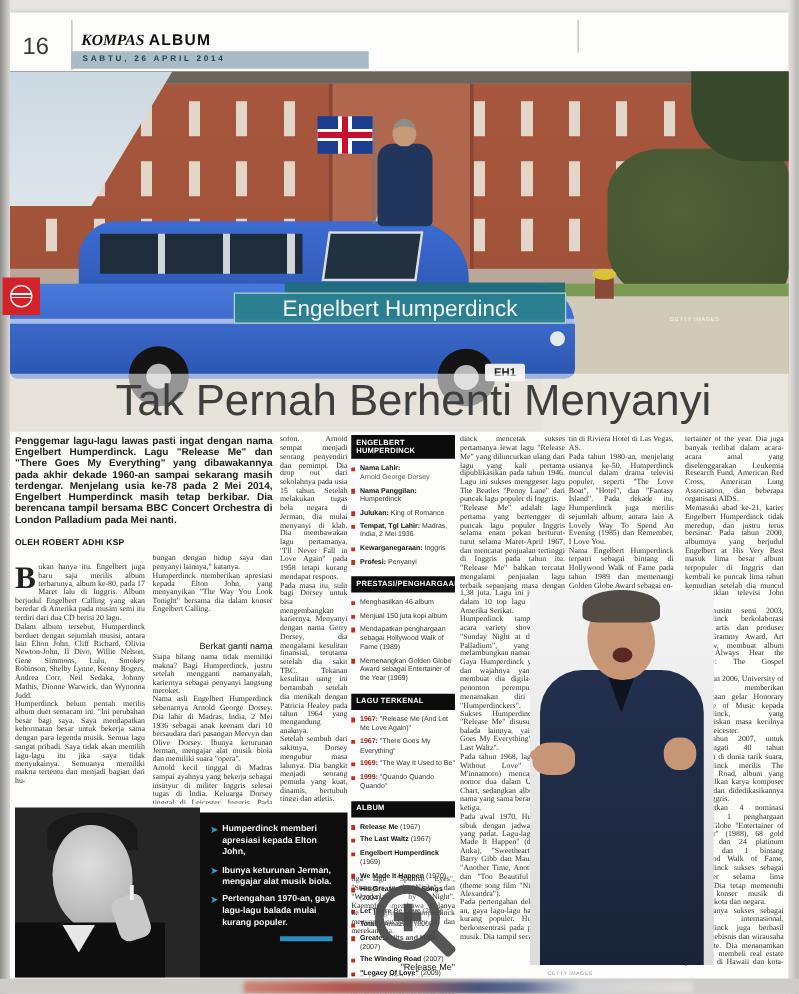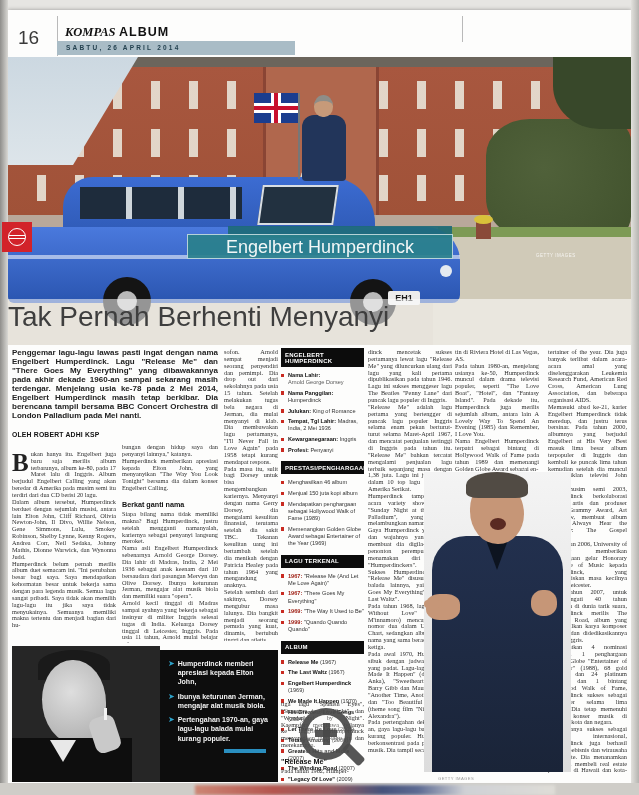--- a/index.html
+++ b/index.html
@@ -56,27 +56,27 @@
   
   .globe-badge{left:2px;top:222px;width:30px;height:30px;background:#d2232a;z-index:30;}
   .globe{position:absolute;left:6px;top:6px;width:18px;height:18px;border:1.6px solid #fff;border-radius:50%;box-sizing:border-box;
     background:linear-gradient(0deg,transparent 0 40%,#fff 40% 46%,transparent 46% 58%,#fff 58% 64%,transparent 64%);}
   .banner-back{left:228px;top:226px;width:224px;height:12px;background:#1d6a78;opacity:.92;z-index:10;}
   .banner{left:187px;top:234px;width:266px;height:25px;background:rgba(42,128,140,.93);border:1px solid rgba(255,255,255,.65);
     color:#f2f7f7;font-size:18px;line-height:24px;text-align:center;z-index:11;box-sizing:border-box;font-weight:400;}
   .title-red{left:8px;top:254px;width:623px;text-align:center;font-size:44px;font-weight:bold;color:rgba(205,46,42,.84);
     letter-spacing:0;z-index:12;white-space:nowrap;}
   .white-band{left:8px;top:299px;width:623px;height:46px;background:rgba(255,255,255,.55);z-index:12;}
-  .title-dark{left:8px;top:301px;width:561px;text-align:left;font-size:28px;font-weight:500;color:#3e3e3e;z-index:13;white-space:nowrap;}
+  .title-dark{left:8px;top:301px;width:561px;text-align:right;font-size:35px;font-weight:500;color:#3e3e3e;z-index:13;white-space:nowrap;}
   
   .intro{left:12px;top:349px;width:206px;font-size:8px;font-weight:bold;line-height:1.12;color:#222;text-align:justify;}
   .byline{left:12px;top:431px;font-size:6.8px;font-weight:bold;color:#111;letter-spacing:.2px;}
   .t{font-family:"Liberation Serif",serif;font-size:6.3px;line-height:1.09;text-align:justify;color:#2e2e2e;white-space:pre-line;overflow:hidden;}
   .dropcap{float:left;font-family:"Liberation Serif",serif;font-size:25px;line-height:21px;font-weight:bold;color:#222;margin:1px 2px 0 0;}
-  .subhead{font-family:"Liberation Sans",sans-serif;font-size:7.2px;font-weight:bold;color:#111;margin:8px 0 2px;}
+  .subhead{font-family:"Liberation Sans",sans-serif;font-size:7.2px;font-weight:normal;color:#111;margin:20px 0 2px;text-align:right;}
   
   .infobox{left:281px;top:348px;width:83px;height:350px;overflow:visible;}
   .ib-h{background:#0c0c0c;color:#fff;font-size:6px;font-weight:bold;letter-spacing:.2px;padding:3.5px 4px;margin:0 0 5px;}
   .ib-row{position:relative;padding-left:7px;margin:0 0 3.5px;font-size:5.6px;line-height:1.28;color:#333;}
   .ib-row::before{content:"";position:absolute;left:0;top:1.6px;width:3.4px;height:3.4px;background:#c92a21;}
   .ib-label{font-weight:bold;color:#101010;}
   .ib-val{display:block;color:#5a5a5a;}
   .ib-year{font-weight:bold;color:#a02318;}
   .ib-src{font-size:4.3px;color:#a26058;line-height:1.3;margin-top:3px;}
   .sec-gap{height:4px;}

